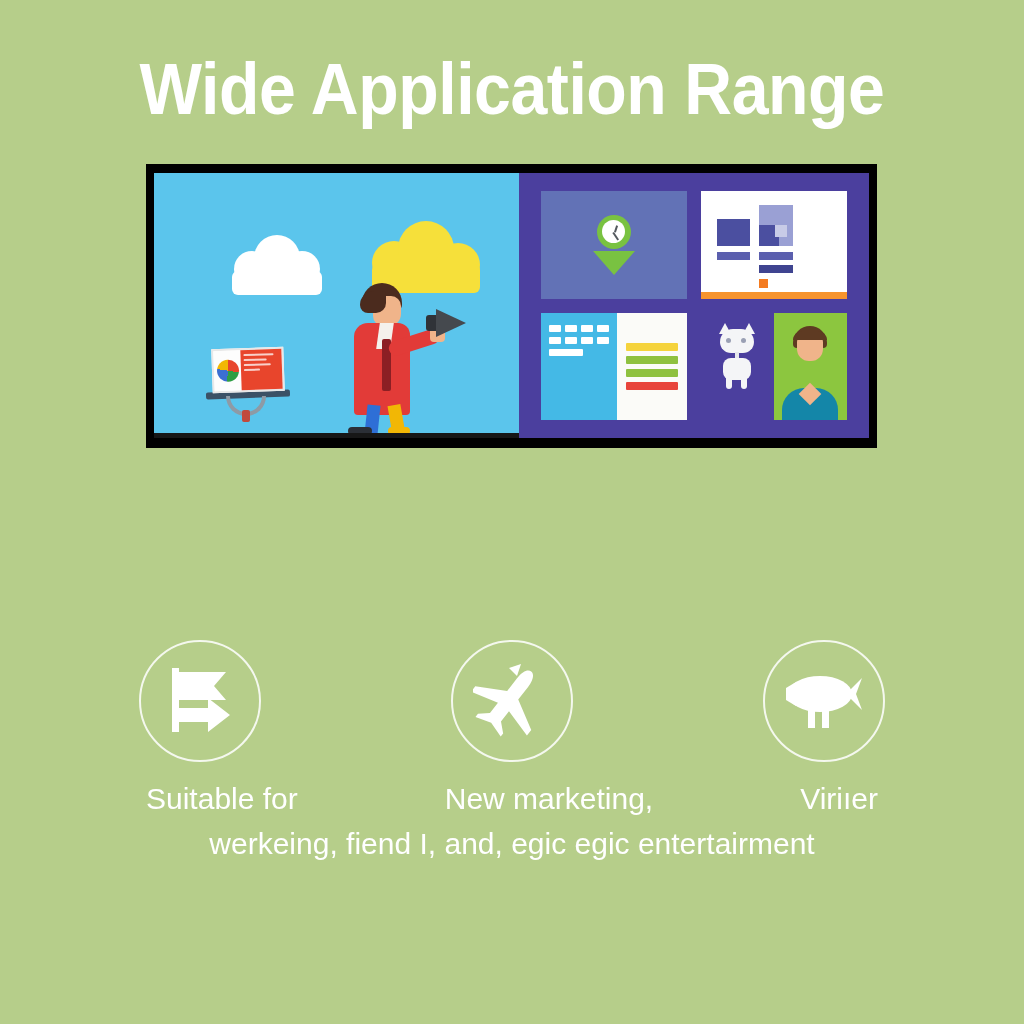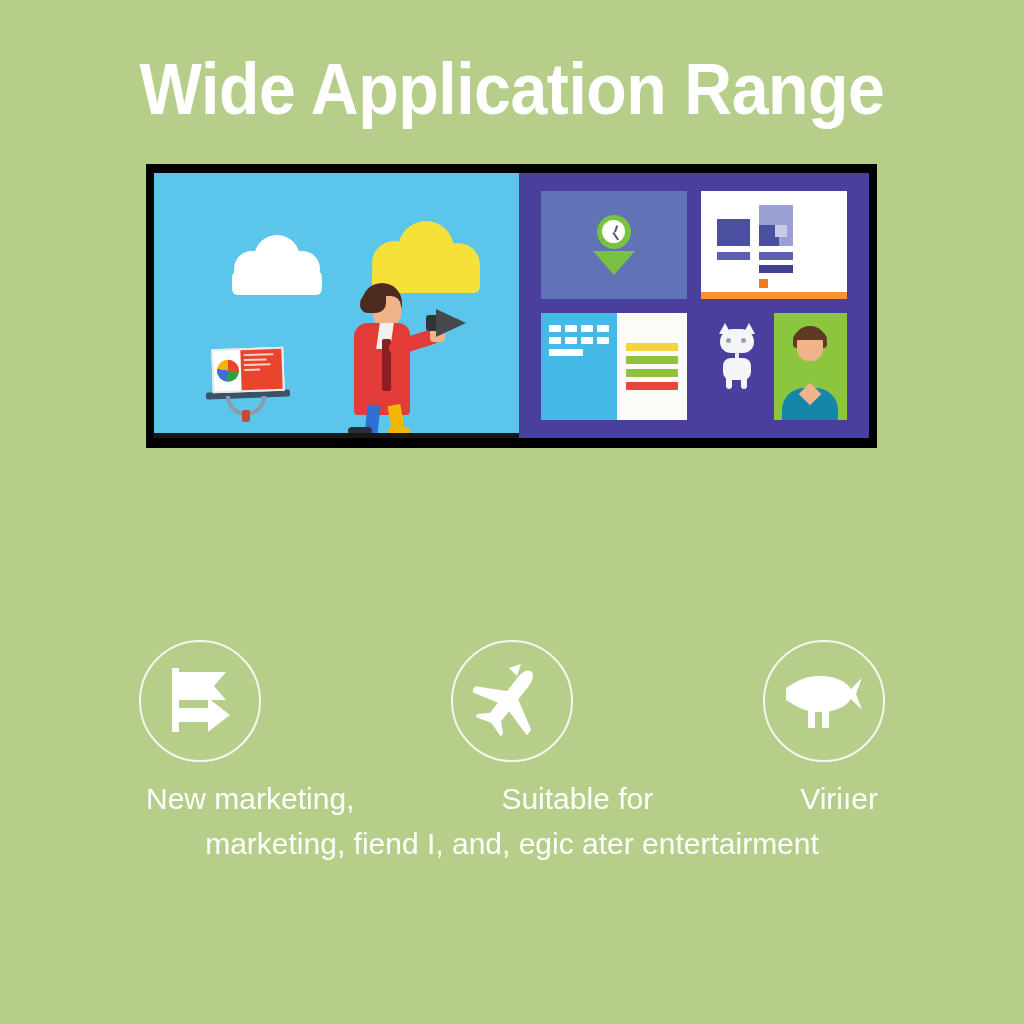--- a/index.html
+++ b/index.html
@@ -596,18 +596,18 @@
         <rect x="24" y="40" width="7" height="18" fill="#ffffff"></rect>
         <rect x="38" y="40" width="7" height="18" fill="#ffffff"></rect>
       </svg>
     </div>
   </div>
 
 </div>
 
 <div class="caption">
   <div class="caption-line-1">
+    <span>Suitable for</span>
     <span>New marketing,</span>
-    <span>Suitable for</span>
     <span>Viriıer</span>
   </div>
-  <div class="caption-line-2">marketing, fiend I, and, egic ater entertairment</div>
+  <div class="caption-line-2">werkeing, fiend I, and, egic egic entertairment</div>
 </div>
 
 </body></html>

